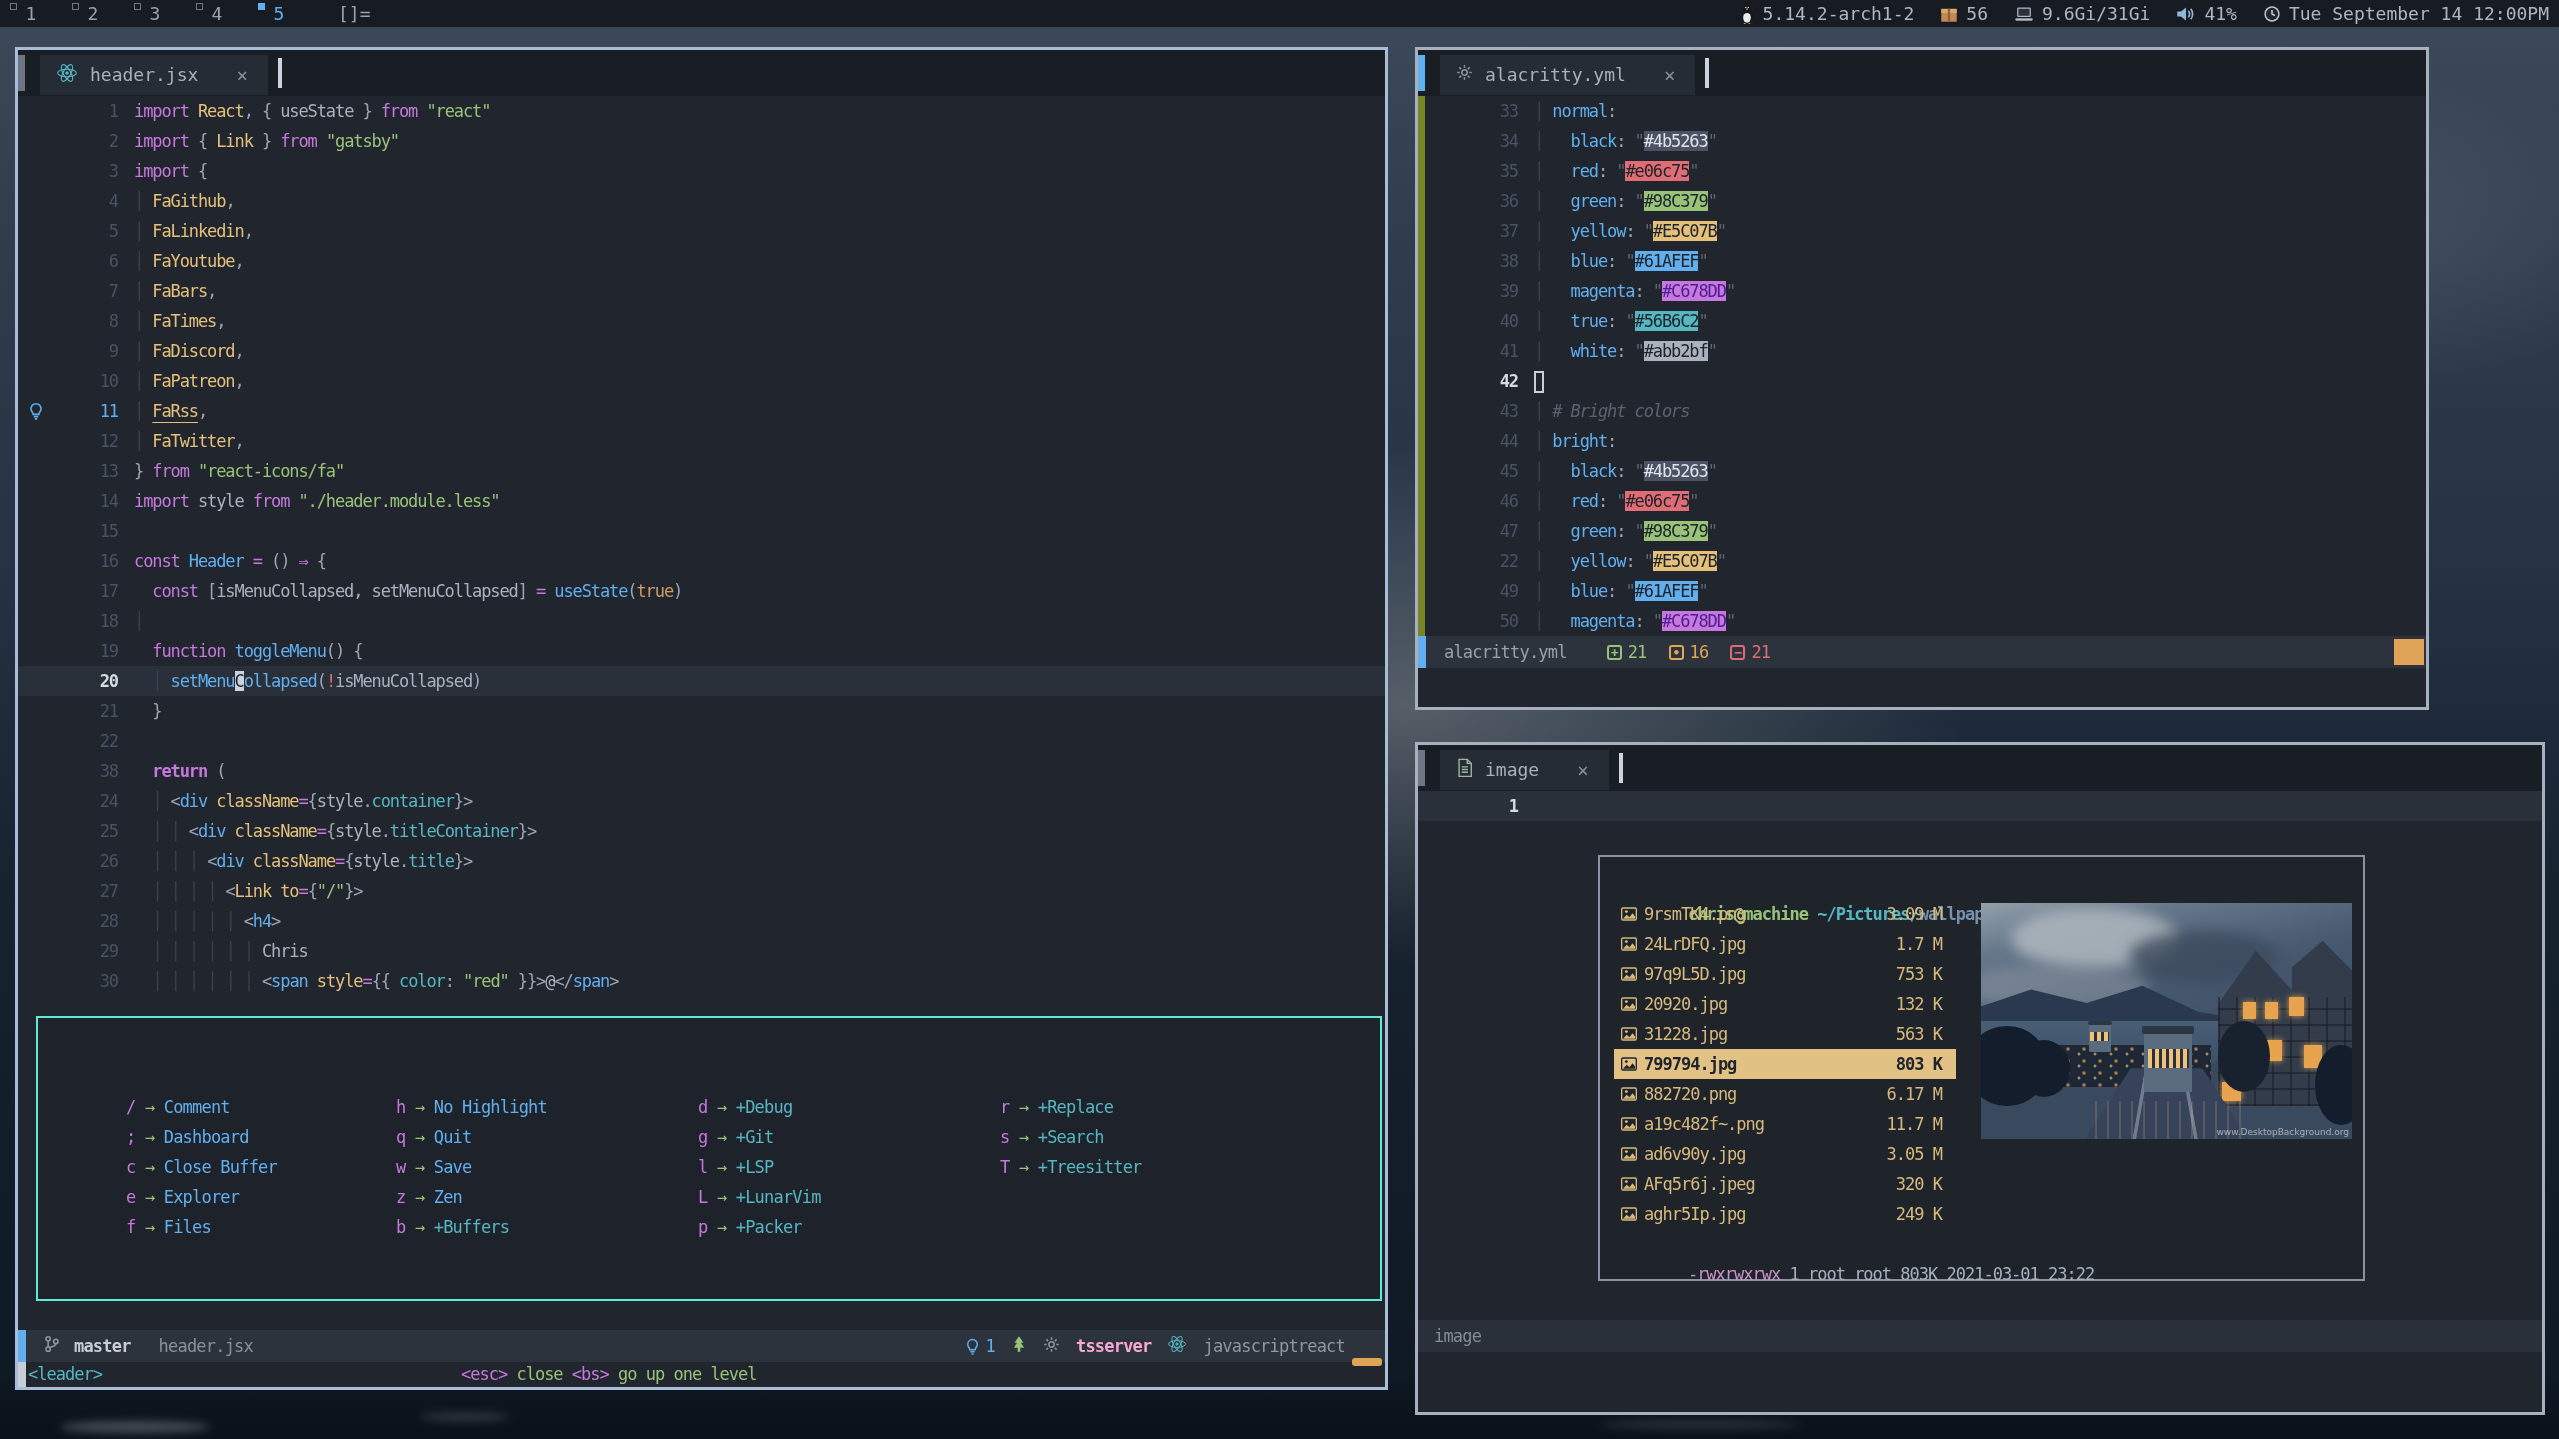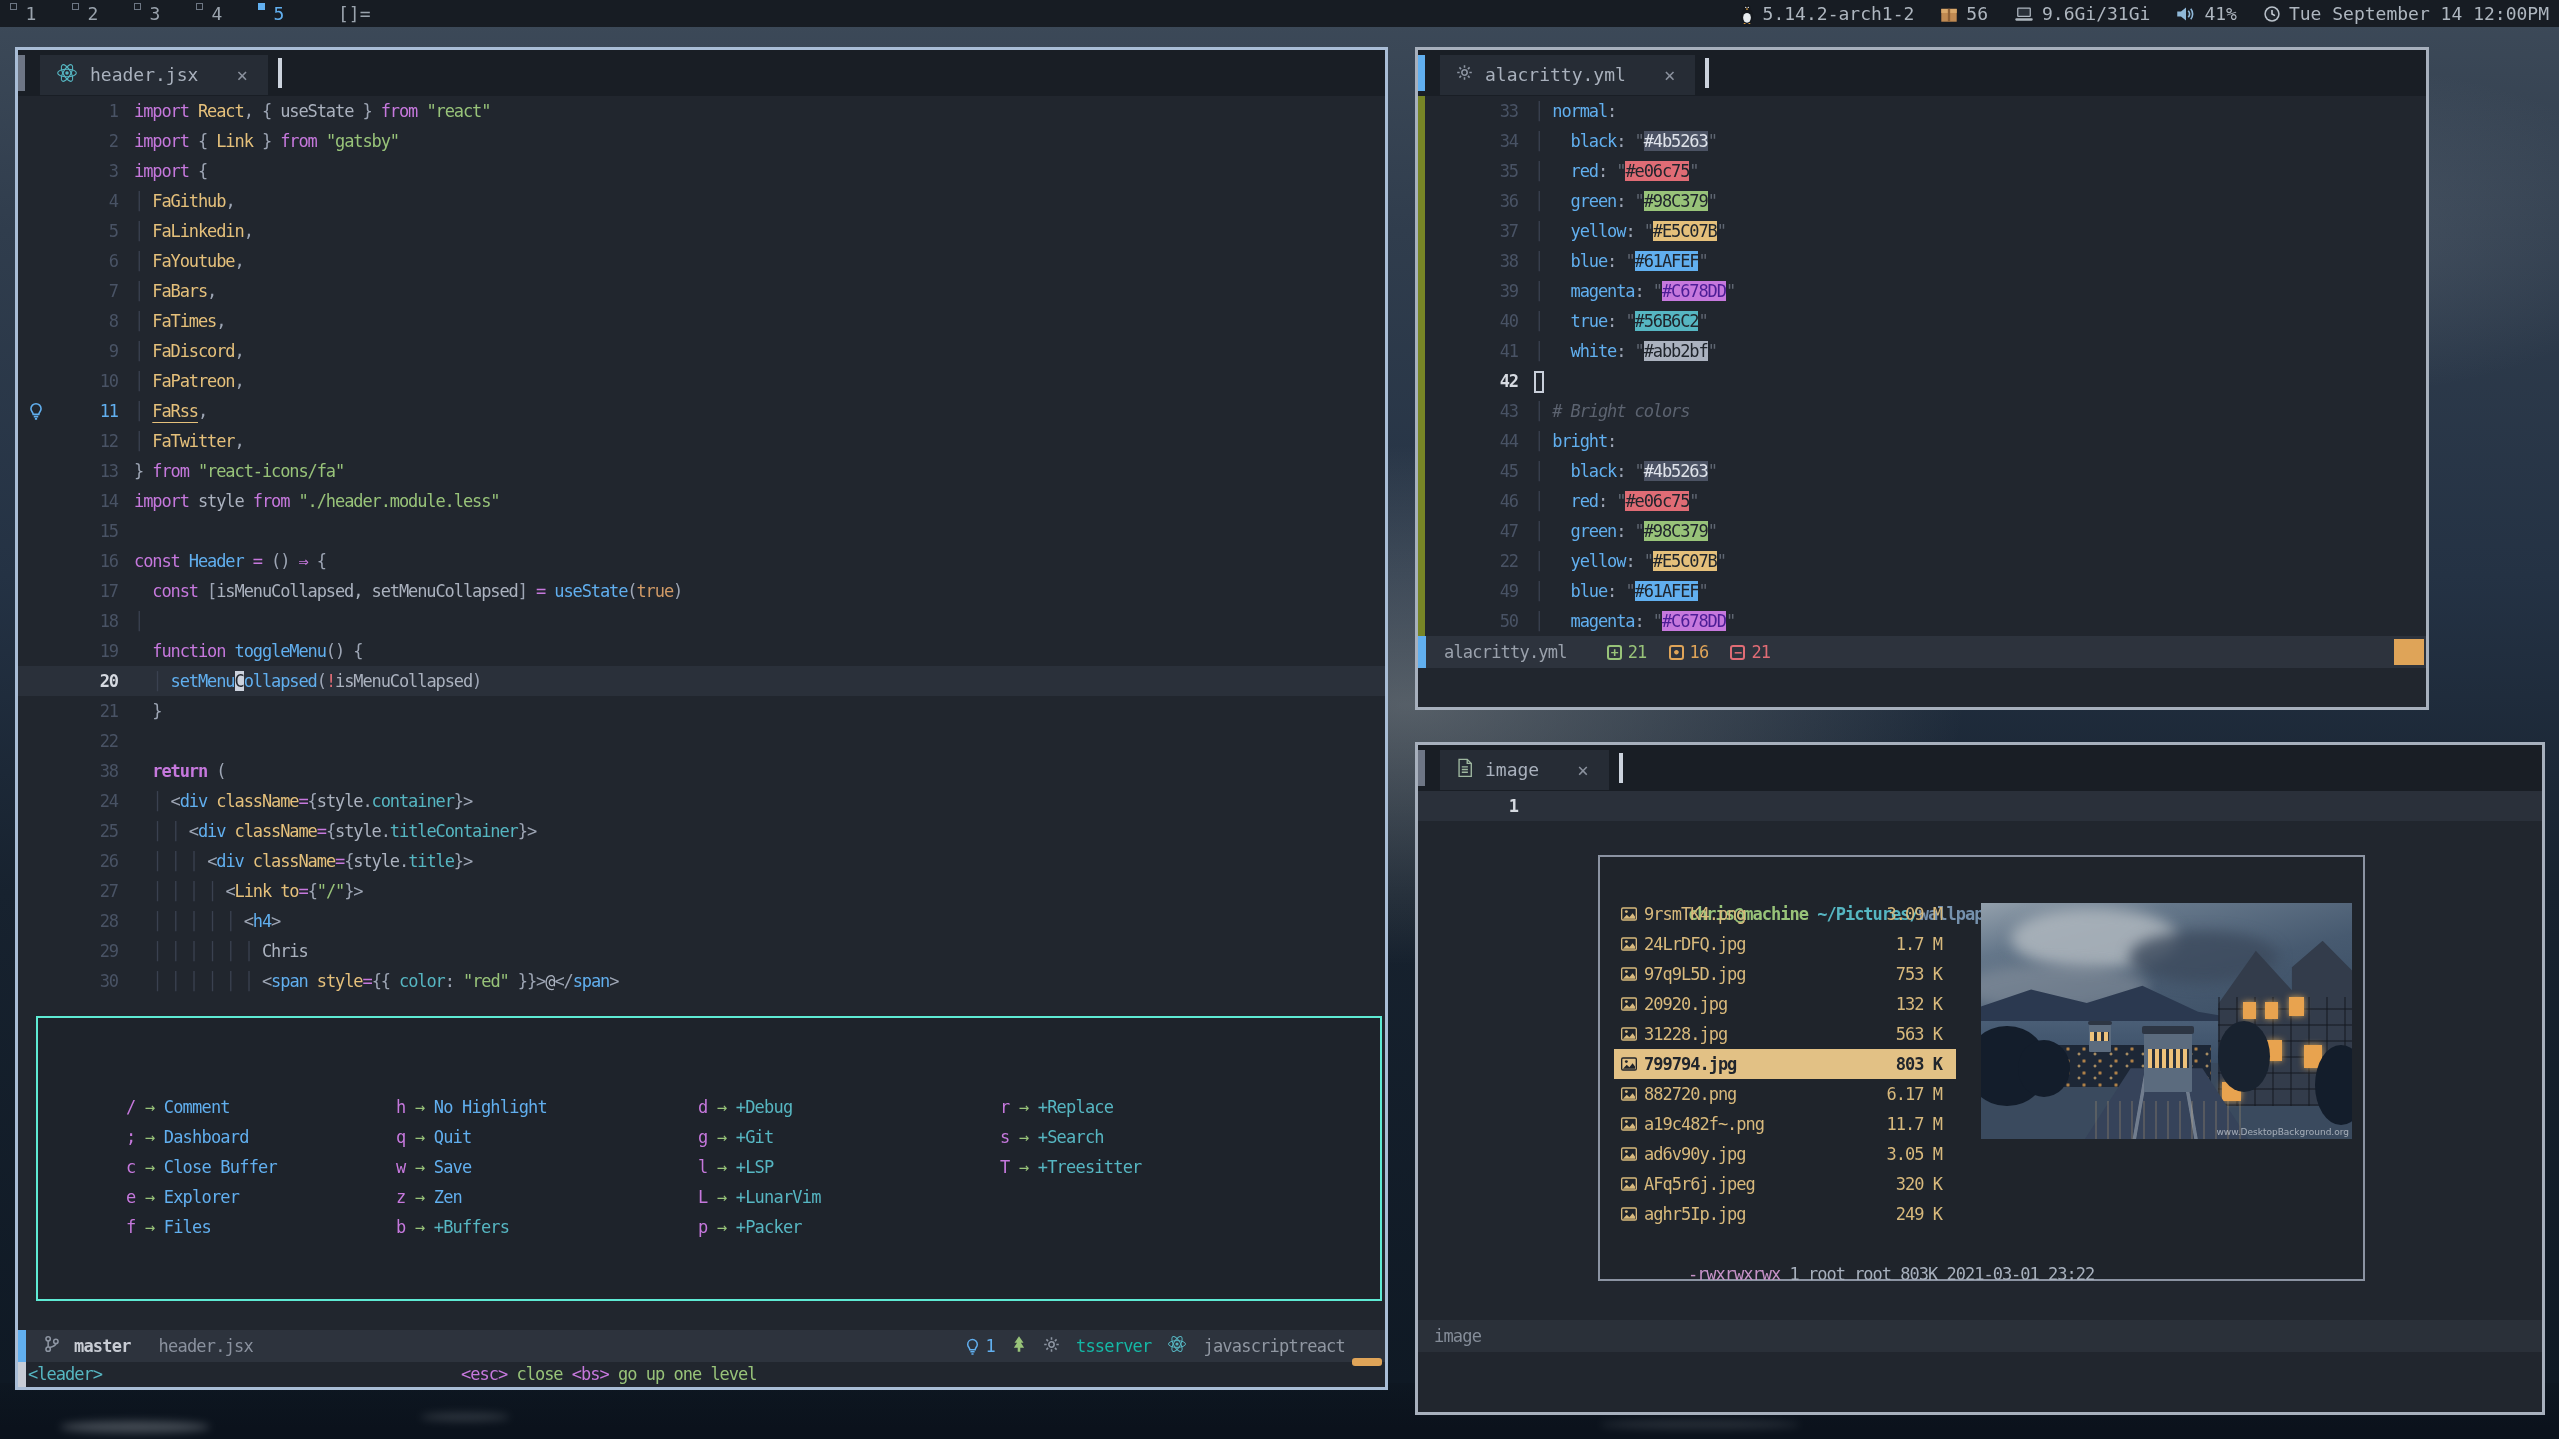--- a/index.html
+++ b/index.html
@@ -95,21 +95,21 @@
   .wk-item{height:30px;line-height:30px;white-space:pre;font-size:17px;letter-spacing:-0.8px;}
   .wk-key{color:var(--purple,#c678dd);}
   .wk-arrow{color:var(--green,#98c379);}
   .wk-label{color:var(--blue,#61afef);}
   .wk-label.group{color:var(--cyan,#56b6c2);}
   .sl-left{display:flex;align-items:center;gap:14px;padding-left:26px;}
   .sl-branch{font-weight:bold;color:#c8ccd4;}
   .sl-file{color:#8a919e;margin-left:14px;}
   .sl-right{margin-left:auto;display:flex;align-items:center;gap:16px;padding-right:40px;}
   .sl-diag{color:var(--blue,#61afef);display:flex;align-items:center;gap:5px;}
-  .sl-lsp{font-weight:normal;color:#14b8a6;}
+  .sl-lsp{font-weight:bold;color:#f9a8d4;}
   .sl-ft{color:#9097a2;}
   .sl-dash{position:absolute;right:3px;bottom:-4px;width:30px;height:8px;border-radius:3px;background:var(--accentOrange,#dfa458);z-index:3;}
   .cmd-leader{position:absolute;left:10px;color:var(--cyan,#56b6c2);}
   .cmd-hints{position:absolute;left:443px;white-space:pre;}
   .hint-key{color:var(--purple,#c678dd);}
   .hint-act{color:var(--green,#98c379);}
   .cmd-edge{position:absolute;left:0;top:0;width:8px;height:100%;background:#c8cdd6;}
 
   
   #win-tr{left:1415px;top:47px;width:1014px;height:663px;}

